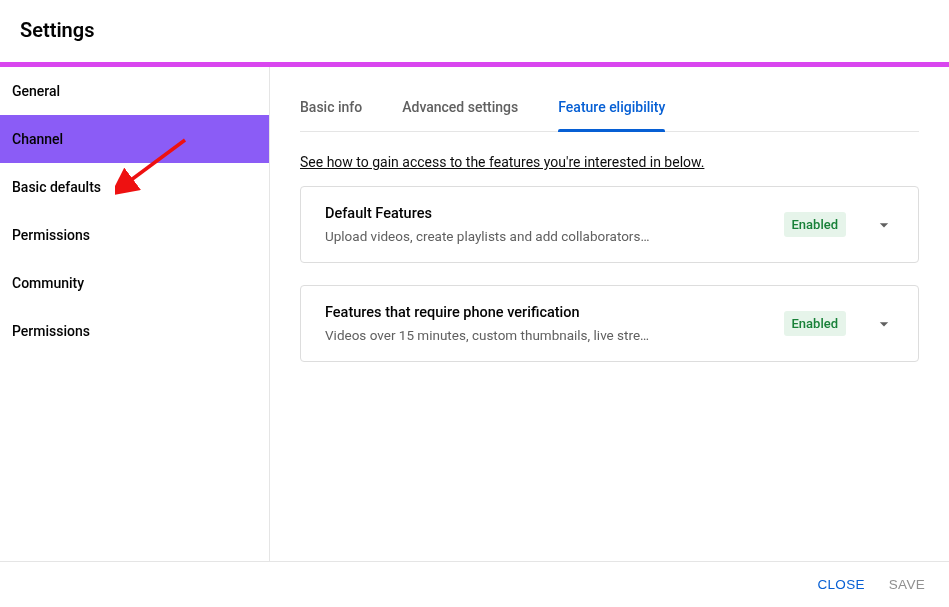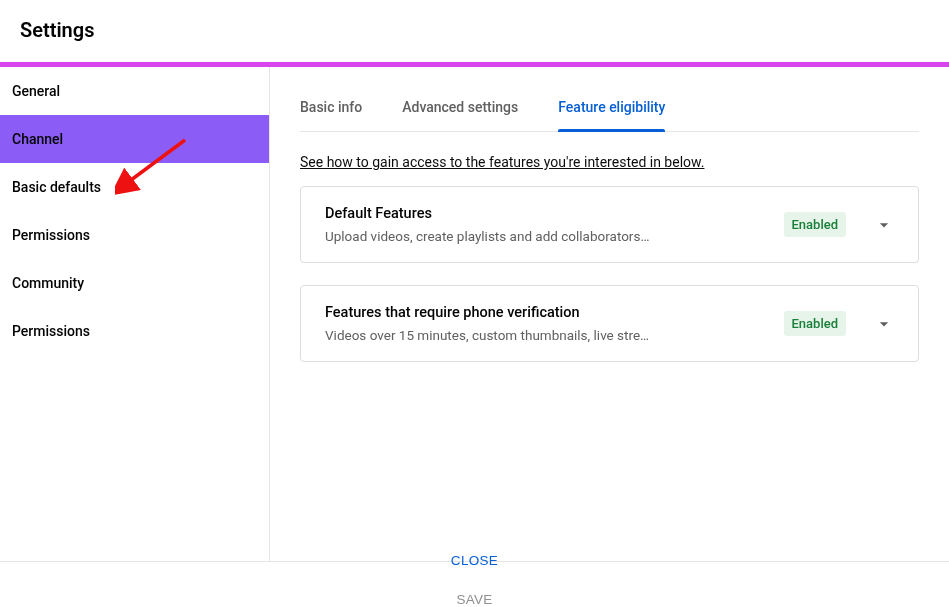--- a/index.html
+++ b/index.html
@@ -123,21 +123,20 @@
       border-top: 1px solid #e5e5e5;
       height: 46px;
       display: flex;
       justify-content: flex-end;
       align-items: center;
       gap: 24px;
       padding: 0 24px;
       position: absolute;
       bottom: 0; left: 0; right: 0;
       background: #fff;
-      flex-direction: column;
     }
     .btn {
       font-size: 13.5px;
       font-weight: 500;
       letter-spacing: 0.3px;
       background: none;
       border: none;
       cursor: pointer;
     }
     .btn-close { color: #065fd4; }

